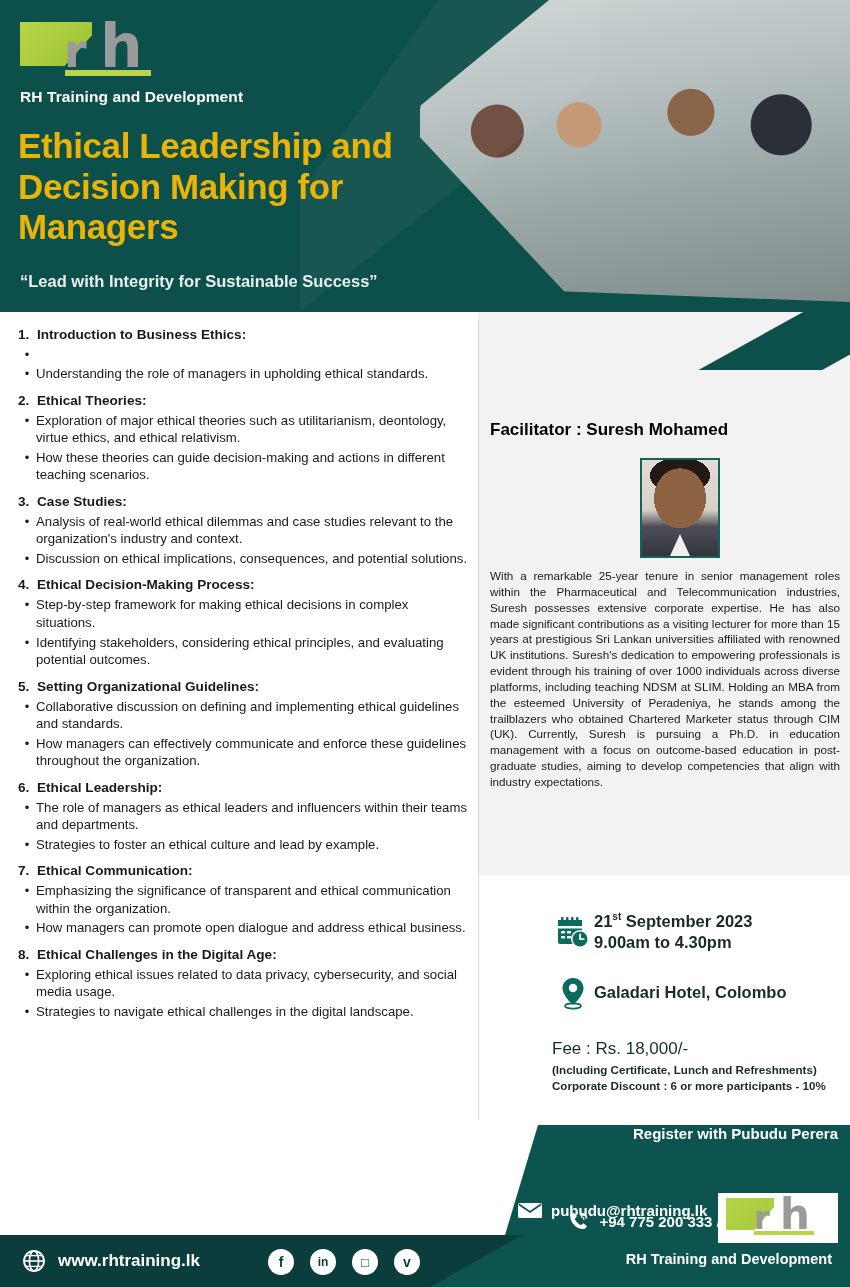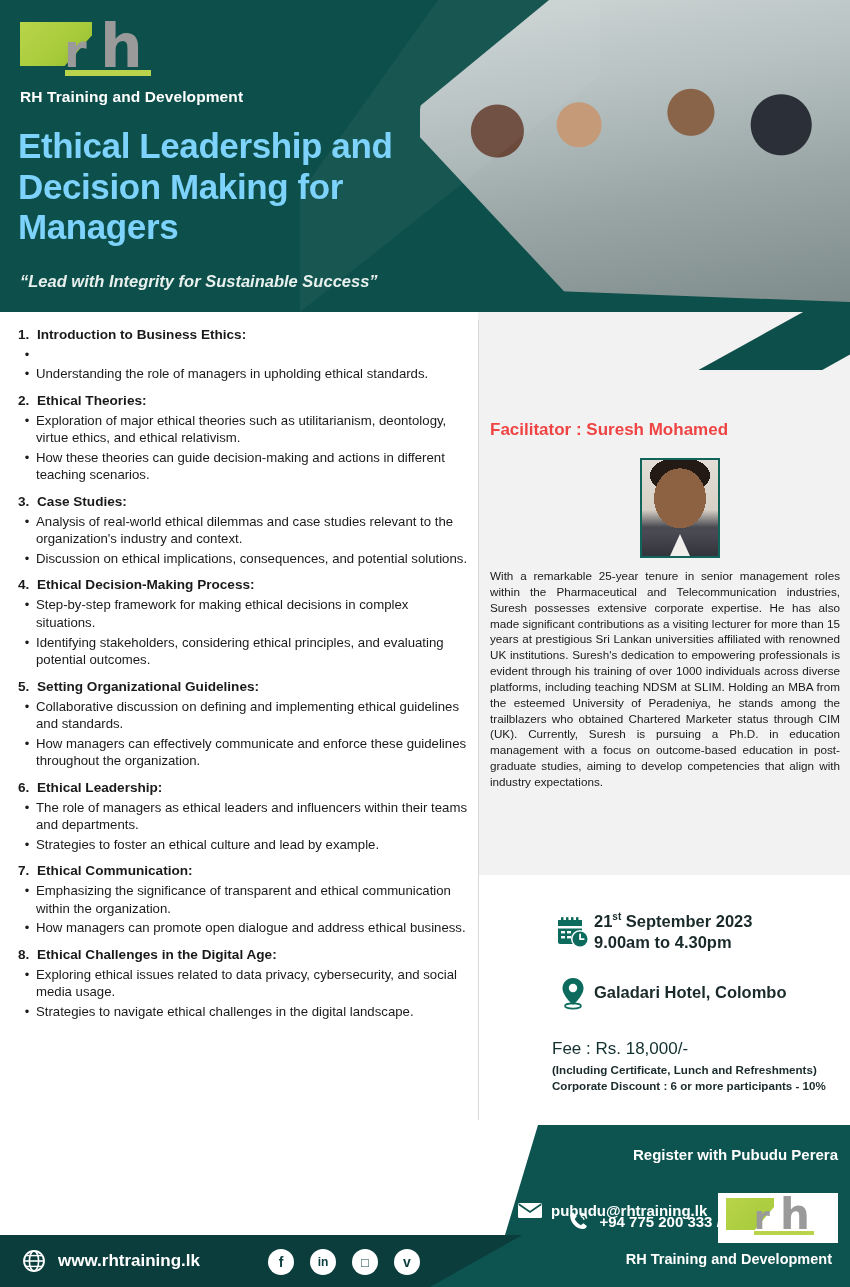--- a/index.html
+++ b/index.html
@@ -100,28 +100,28 @@
     background: #b9d44a;
   }
   .brand {
     position: absolute; left: 20px; top: 88px;
     color: #ffffff; font-size: 15.5px; font-weight: 700;
     letter-spacing: 0.1px;
   }
   .title {
     position: absolute; left: 18px; top: 126px;
     width: 420px;
-    color: #7dd3fc;
+    color: #eab308;
     font-size: 35px; font-weight: 700;
     line-height: 1.16;
     letter-spacing: -0.4px;
   }
   .tagline {
     position: absolute; left: 20px; top: 272px;
-    color: #e8f0ee; font-size: 16.5px; font-weight: 700; font-style: italic;
+    color: #e8f0ee; font-size: 16.5px; font-weight: 700;
   }
 
   
   .right-panel {
     position: absolute;
     left: 478px; top: 312px;
     width: 372px; height: 563px;
     background: #f2f2f2;
   }
   .col-divider {
@@ -172,21 +172,21 @@
   .bullet-dot {
     width: 18px; flex: 0 0 18px;
     text-align: center; font-size: 13px;
   }
   .bullet-text { flex: 1; padding-right: 2px; }
 
   
   .facilitator-title {
     position: absolute;
     left: 490px; top: 420px;
-    color: #ef4444; font-size: 17px; font-weight: 700;
+    color: #000000; font-size: 17px; font-weight: 700;
   }
   .facilitator-photo {
     position: absolute;
     left: 640px; top: 458px;
     width: 80px; height: 100px;
     border: 2px solid #12635a;
     overflow: hidden;
     background: #d9d2c8;
   }
   .fp-inner {
@@ -251,21 +251,21 @@
 
   
   .register {
     position: absolute;
     left: 505px; top: 1125px;
     width: 345px; height: 110px;
     background: #0d5450;
     clip-path: polygon(33px 0, 100% 0, 100% 100%, 0 100%);
   }
   .reg-title {
-    position: absolute; right: 12px; top: 21px;
+    position: absolute; right: 12px; top: 0;
     color: #ffffff; font-size: 15px; font-weight: 700;
   }
   .reg-phone {
     position: absolute; right: 12px; top: 41px;
     display: flex; align-items: center;
     color: #ffffff; font-size: 15px; font-weight: 700; margin-top: 43px;
   }
   .reg-mail {
     position: absolute; left: 12px; top: 75px;
     display: flex; align-items: center;

